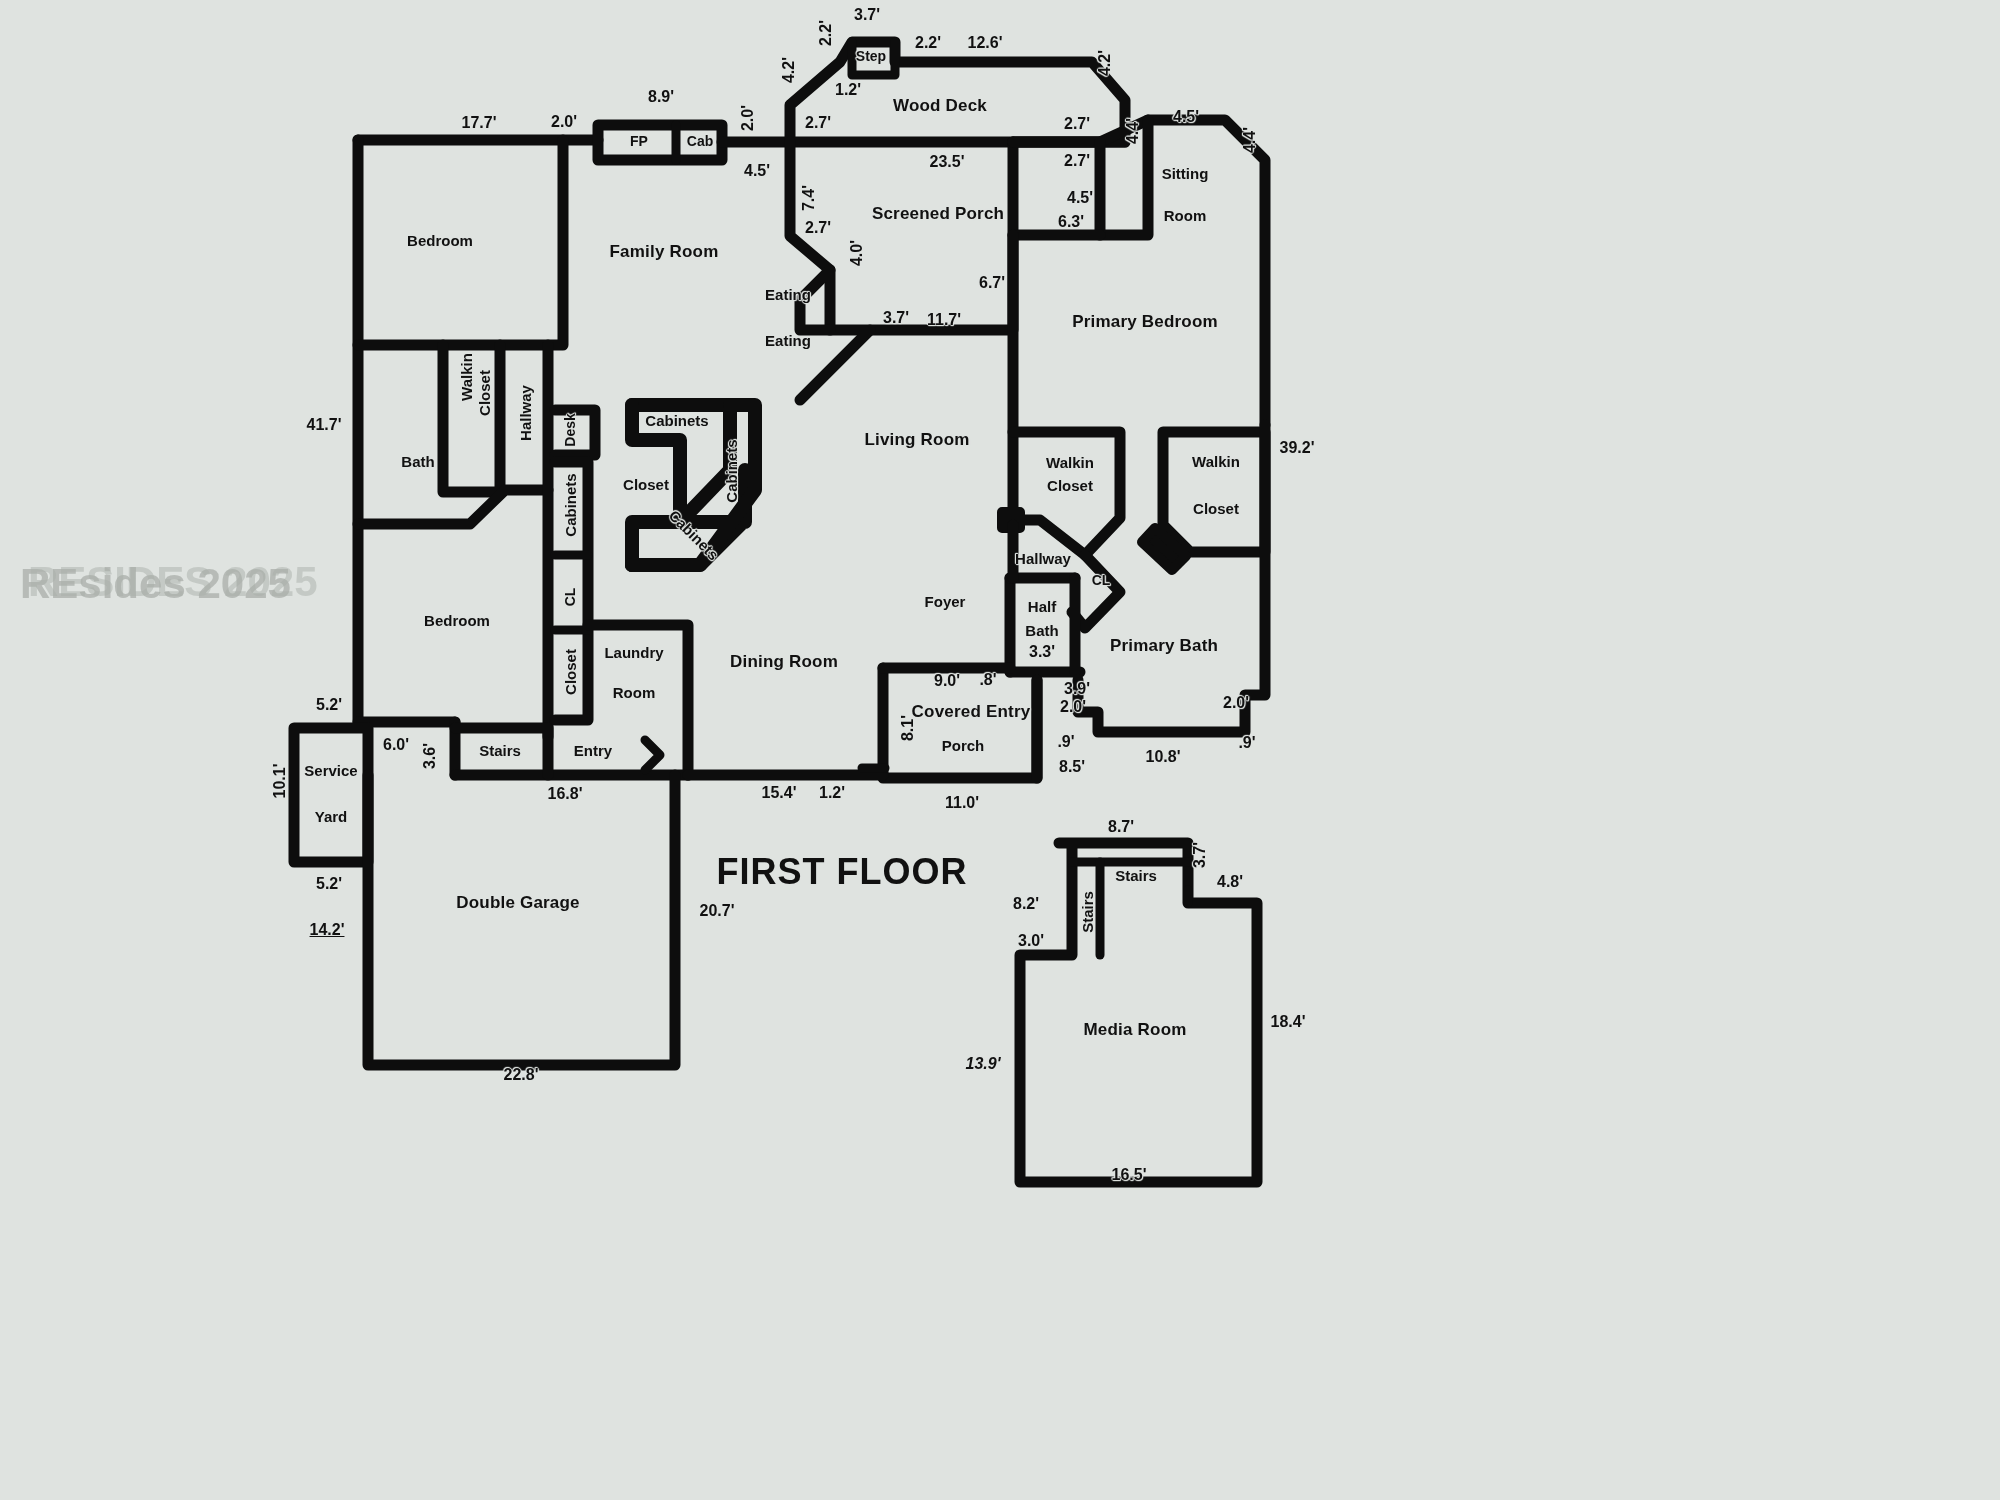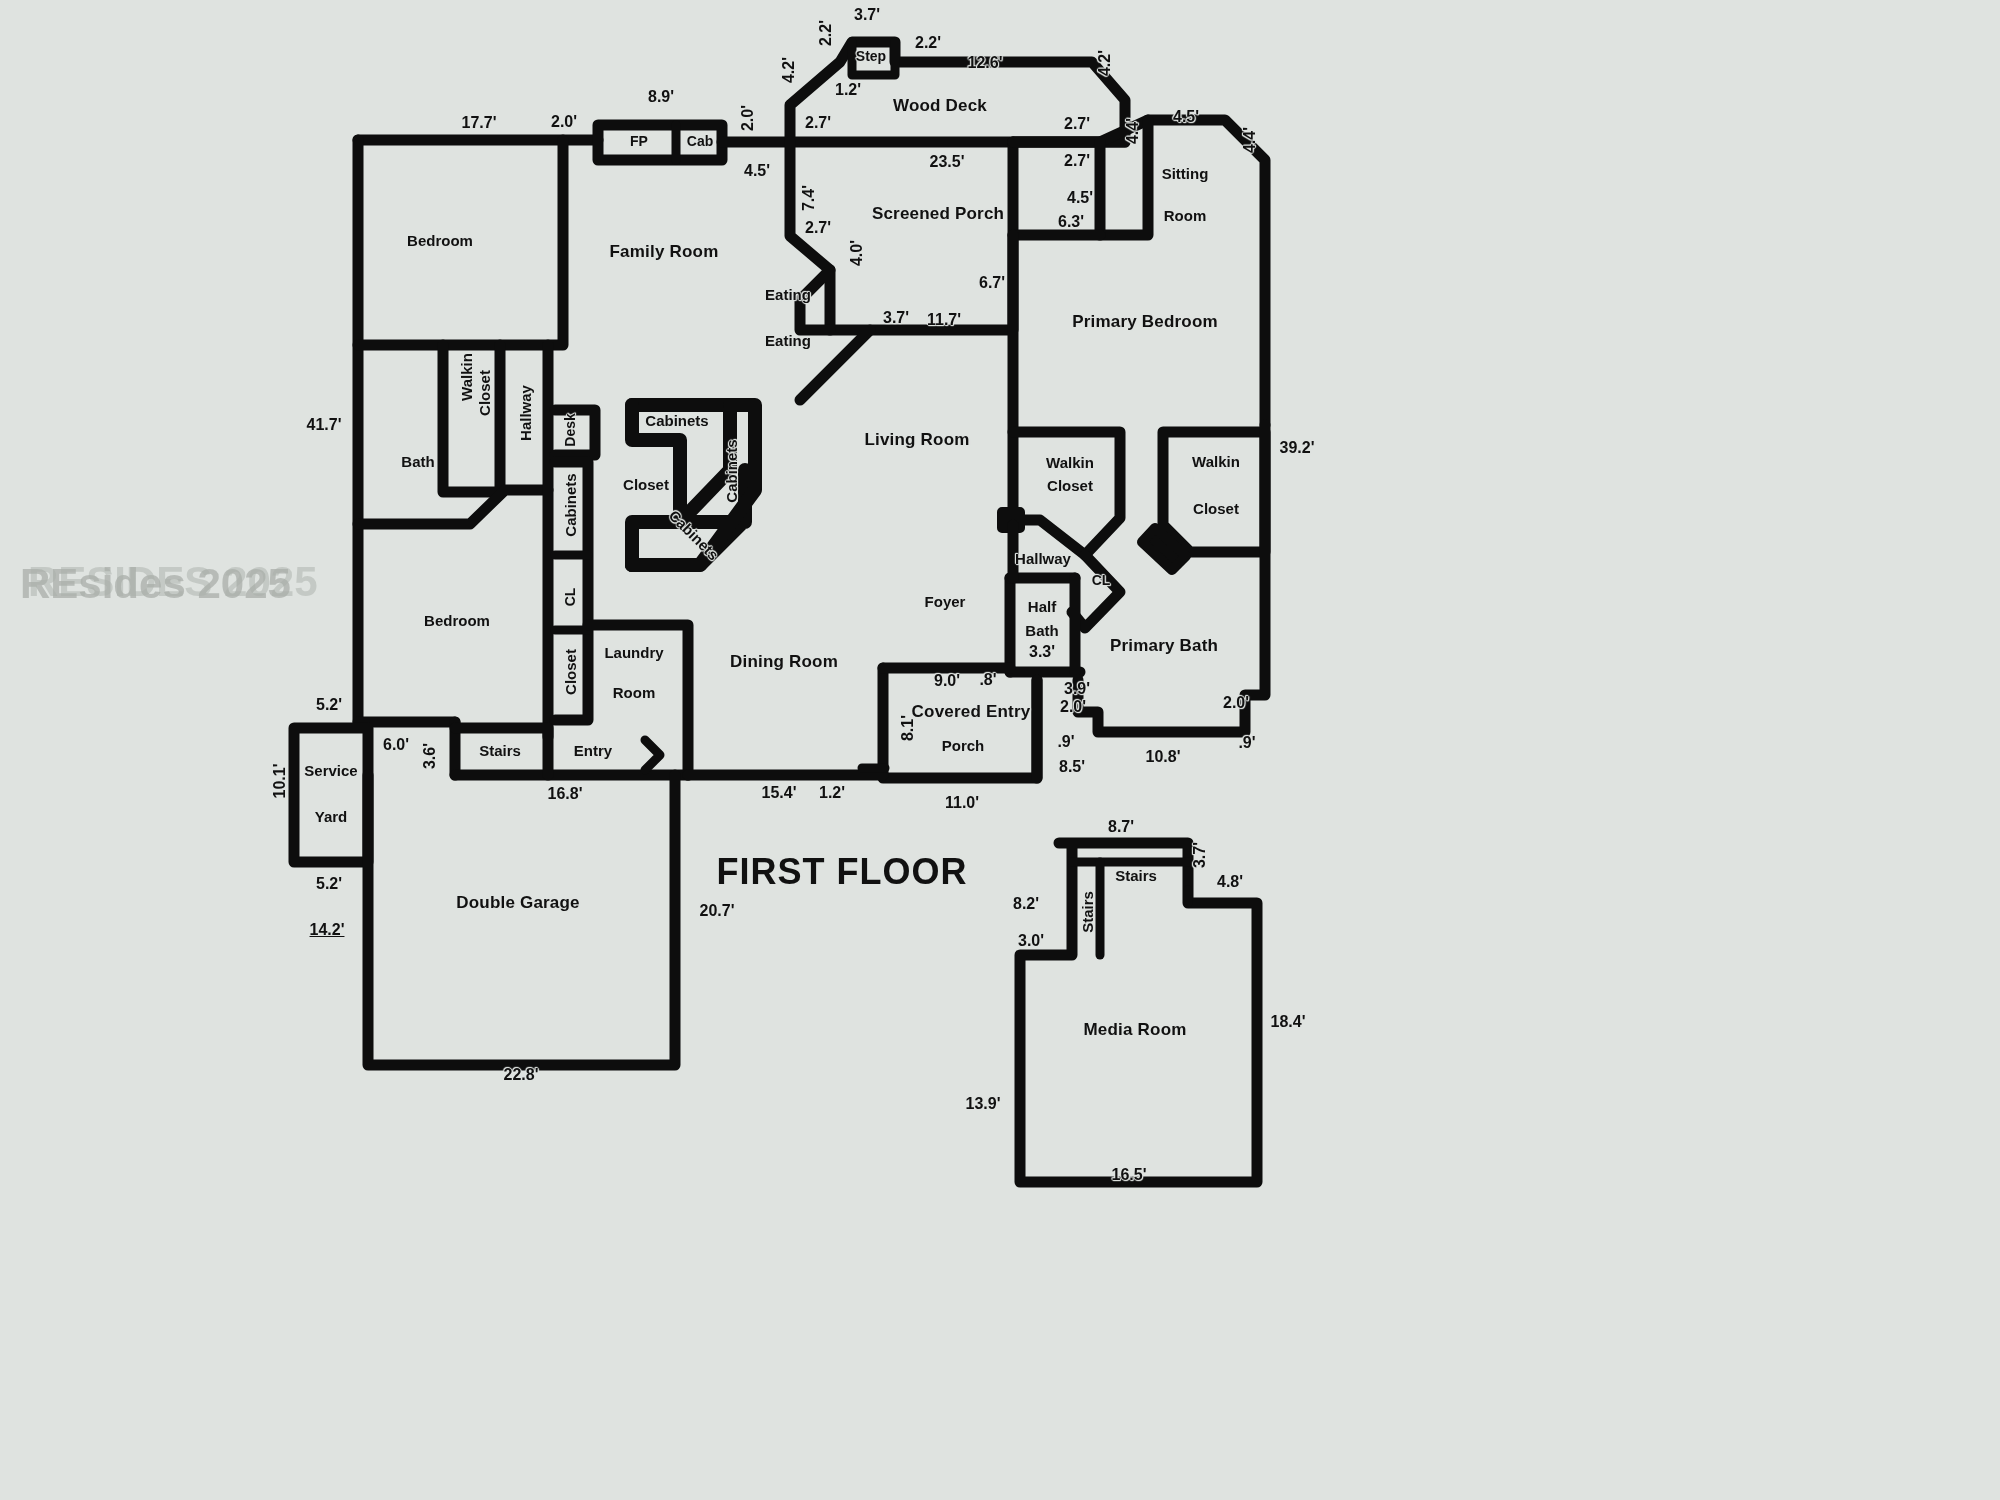--- a/index.html
+++ b/index.html
@@ -233,21 +233,21 @@
       <div class="lbl room-name-sm" style="left: 593px; top: 750px;">Entry</div>
       <div class="lbl room-name-sm" style="left: 331px; top: 770px;">Service</div>
       <div class="lbl room-name-sm" style="left: 331px; top: 816px;">Yard</div>
       <div class="lbl room-name" style="left: 518px; top: 903px;">Double Garage</div>
       <div class="lbl room-name-sm" style="left: 1136px; top: 875px;">Stairs</div>
       <div class="lbl room-name-sm rot90" style="left: 1087px; top: 912px;">Stairs</div>
       <div class="lbl room-name" style="left: 1135px; top: 1030px;">Media Room</div>
       <div class="lbl dim" style="left: 867px; top: 15px;">3.7'</div>
       <div class="lbl dim rot90" style="left: 826px; top: 33px;">2.2'</div>
       <div class="lbl dim" style="left: 928px; top: 43px;">2.2'</div>
-      <div class="lbl dim" style="left: 985px; top: 43px; margin-top: 20px;">12.6'</div>
+      <div class="lbl dim" style="left: 985px; top: 43px;">12.6'</div>
       <div class="lbl dim rot90" style="left: 789px; top: 70px;">4.2'</div>
       <div class="lbl dim rot90" style="left: 1105px; top: 63px;">4.2'</div>
       <div class="lbl dim" style="left: 848px; top: 90px;">1.2'</div>
       <div class="lbl dim" style="left: 661px; top: 97px;">8.9'</div>
       <div class="lbl dim" style="left: 479px; top: 123px;">17.7'</div>
       <div class="lbl dim" style="left: 564px; top: 122px;">2.0'</div>
       <div class="lbl dim rot90" style="left: 748px; top: 118px;">2.0'</div>
       <div class="lbl dim" style="left: 818px; top: 123px;">2.7'</div>
       <div class="lbl dim" style="left: 1077px; top: 124px;">2.7'</div>
       <div class="lbl dim rot90" style="left: 1133px; top: 131px;">4.4'</div>
@@ -288,21 +288,21 @@
       <div class="lbl dim" style="left: 329px; top: 884px;">5.2'</div>
       <div class="lbl dim" style="left: 717px; top: 911px;">20.7'</div>
       <div class="lbl dim" style="left: 327px; top: 930px; text-decoration: underline;">14.2'</div>
       <div class="lbl dim" style="left: 521px; top: 1075px;">22.8'</div>
       <div class="lbl dim" style="left: 1121px; top: 827px;">8.7'</div>
       <div class="lbl dim rot90" style="left: 1200px; top: 855px;">3.7'</div>
       <div class="lbl dim" style="left: 1230px; top: 882px;">4.8'</div>
       <div class="lbl dim" style="left: 1026px; top: 904px;">8.2'</div>
       <div class="lbl dim" style="left: 1031px; top: 941px;">3.0'</div>
       <div class="lbl dim" style="left: 1288px; top: 1022px;">18.4'</div>
-      <div class="lbl dim" style="left: 983px; top: 1104px;">13.9'</div>
+      <div class="lbl dim" style="left: 983px; top: 1064px; font-style: italic;">13.9'</div>
       <div class="lbl dim" style="left: 1129px; top: 1175px;">16.5'</div>
     </div>
 
   <div class="watermark" style="left:20px; top:560px;">REsides 2025</div>
   <div class="watermark w2" style="left:28px; top:558px;">RESIDES 2025</div>
 
   <div class="lbl title" style="left:842px; top:872px;">FIRST FLOOR</div>
 
 </div>
 

